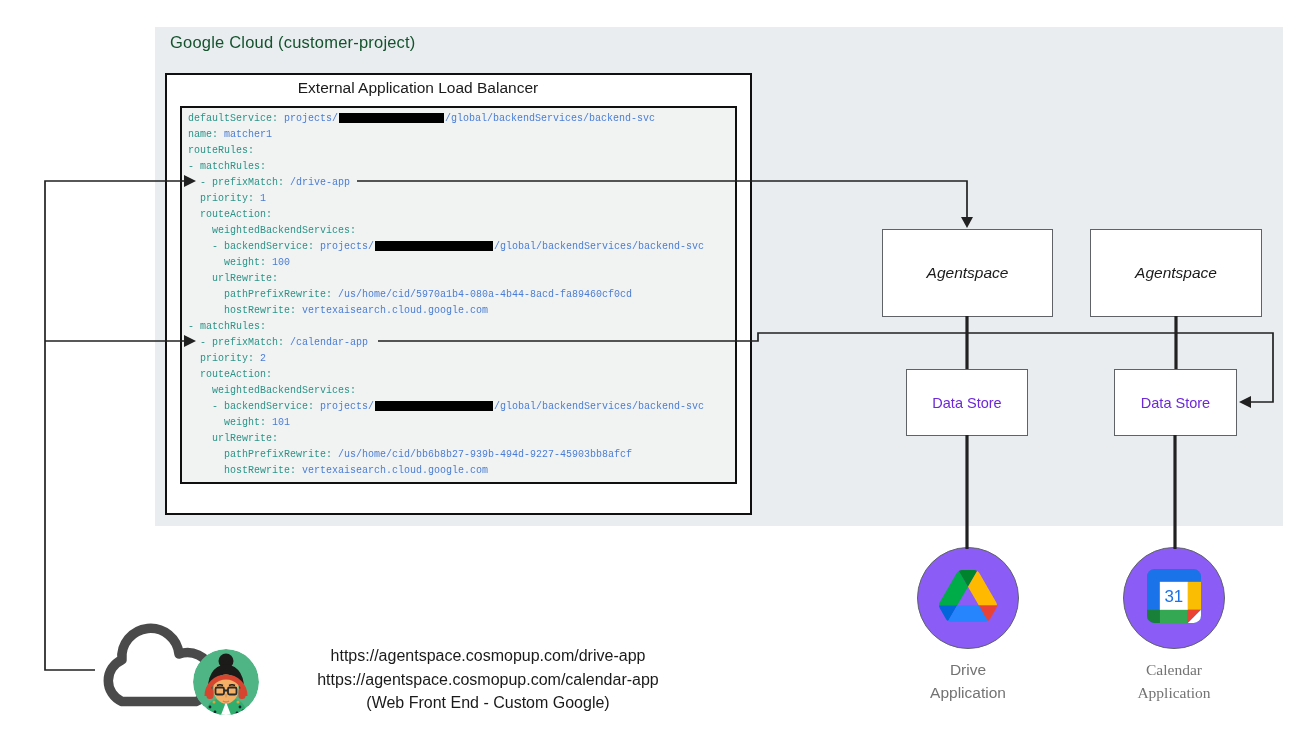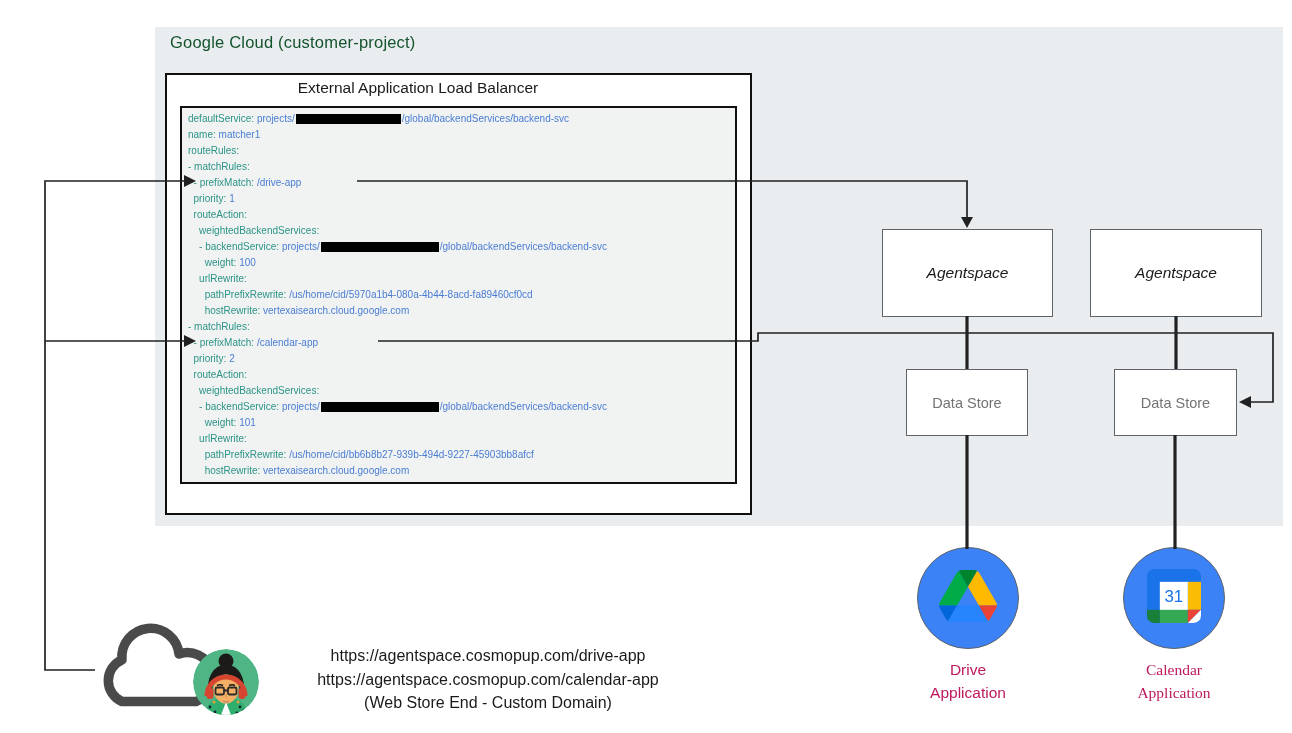--- a/index.html
+++ b/index.html
@@ -12,44 +12,44 @@
   #gcp-label{left:170px;top:33px;font-size:16.5px;color:#14532d;letter-spacing:.2px;}
 
   
   #elb{left:165px;top:73px;width:587px;height:442px;background:#ffffff;
        border:2.5px solid #101010;box-sizing:border-box;}
   #elb-title{left:165px;top:79px;width:506px;text-align:center;font-size:15.5px;color:#1a1a1a;}
 
   
   #codebox{left:180px;top:106px;width:557px;height:378px;background:#f1f3f3;
            border:2.5px solid #101010;box-sizing:border-box;
-           font-family:Liberation Sans, sans-serif;font-size:10px;line-height:16px;
+           font-family:Liberation Mono, monospace;font-size:10px;line-height:16px;
            padding:3px 0 0 6px;white-space:pre;overflow:hidden;}
   .code-line{height:16px;}
   .k{color:#2a9386;}
   .v{color:#4a7dd3;}
   .redact{display:inline-block;background:#000;height:10px;vertical-align:middle;margin:0 1px;}
 
   
   .dbox{background:#ffffff;border:1.5px solid #5f6368;box-sizing:border-box;
         display:flex;align-items:center;justify-content:center;}
   #agentspace-left {left:882px; top:229px;width:171px;height:88px;}
   #agentspace-right{left:1090px;top:229px;width:172px;height:88px;}
   .agentspace-label{font-style:italic;font-size:15.5px;color:#1a1a1a;}
   #datastore-left {left:906px; top:369px;width:122px;height:67px;}
   #datastore-right{left:1114px;top:369px;width:123px;height:67px;}
-  .datastore-label{font-size:14.5px;color:#737373;}
-
-  
-  .app-circle{width:102px;height:102px;border-radius:50%;background:#3b82f6;
+  .datastore-label{font-size:14.5px;color:#6d28d9;}
+
+  
+  .app-circle{width:102px;height:102px;border-radius:50%;background:#8b5cf6;
               border:1.5px solid #5f6368;box-sizing:border-box;
               display:flex;align-items:center;justify-content:center;}
   #drive-circle{left:917px;top:547px;}
   #calendar-circle{left:1123px;top:547px;}
-  .app-label{width:160px;text-align:center;font-size:15.5px;line-height:23px;color:#be185d;}
+  .app-label{width:160px;text-align:center;font-size:15.5px;line-height:23px;color:#737373;}
   #drive-label{left:888px;top:658px;}
   #calendar-label{left:1094px;top:658px;font-family:Liberation Serif, serif;}
 
   
   #cloud{left:84px;top:618px;z-index:2;}
   #avatar{left:193px;top:649px;z-index:3;}
   #frontend-text{left:268px;top:644px;width:440px;text-align:center;
                  font-size:16px;line-height:23.5px;color:#1a1a1a;}
 
   #overlay{left:0;top:0;z-index:5;pointer-events:none;}
@@ -163,21 +163,21 @@
       <line x1="31" y1="41.5" x2="35" y2="41.5" stroke="#2a2a2a" stroke-width="1.8"></line>
       <line x1="33" y1="45" x2="33" y2="48.5" stroke="#d99a55" stroke-width="1.4"></line>
       <path d="M30 52 Q33 54 36 52" stroke="#c4806b" stroke-width="1.5" fill="none"></path>
     </g>
   </svg>
 </div>
 
 <div class="abs" id="frontend-text">
   <div>https://agentspace.cosmopup.com/drive-app</div>
   <div>https://agentspace.cosmopup.com/calendar-app</div>
-  <div>(Web Store End - Custom Domain)</div>
+  <div>(Web Front End - Custom Google)</div>
 </div>
 
 <svg class="abs" id="overlay" width="1292" height="733" viewBox="0 0 1292 733">
   <g stroke="#212121" stroke-width="1.7" fill="none">
 
     <path d="M357 181 H967 V218"></path>
 
     <path d="M378 341 H758 V333 H1273 V402 H1250"></path>
 
     <path d="M95 670 H45 V181 H185"></path>

